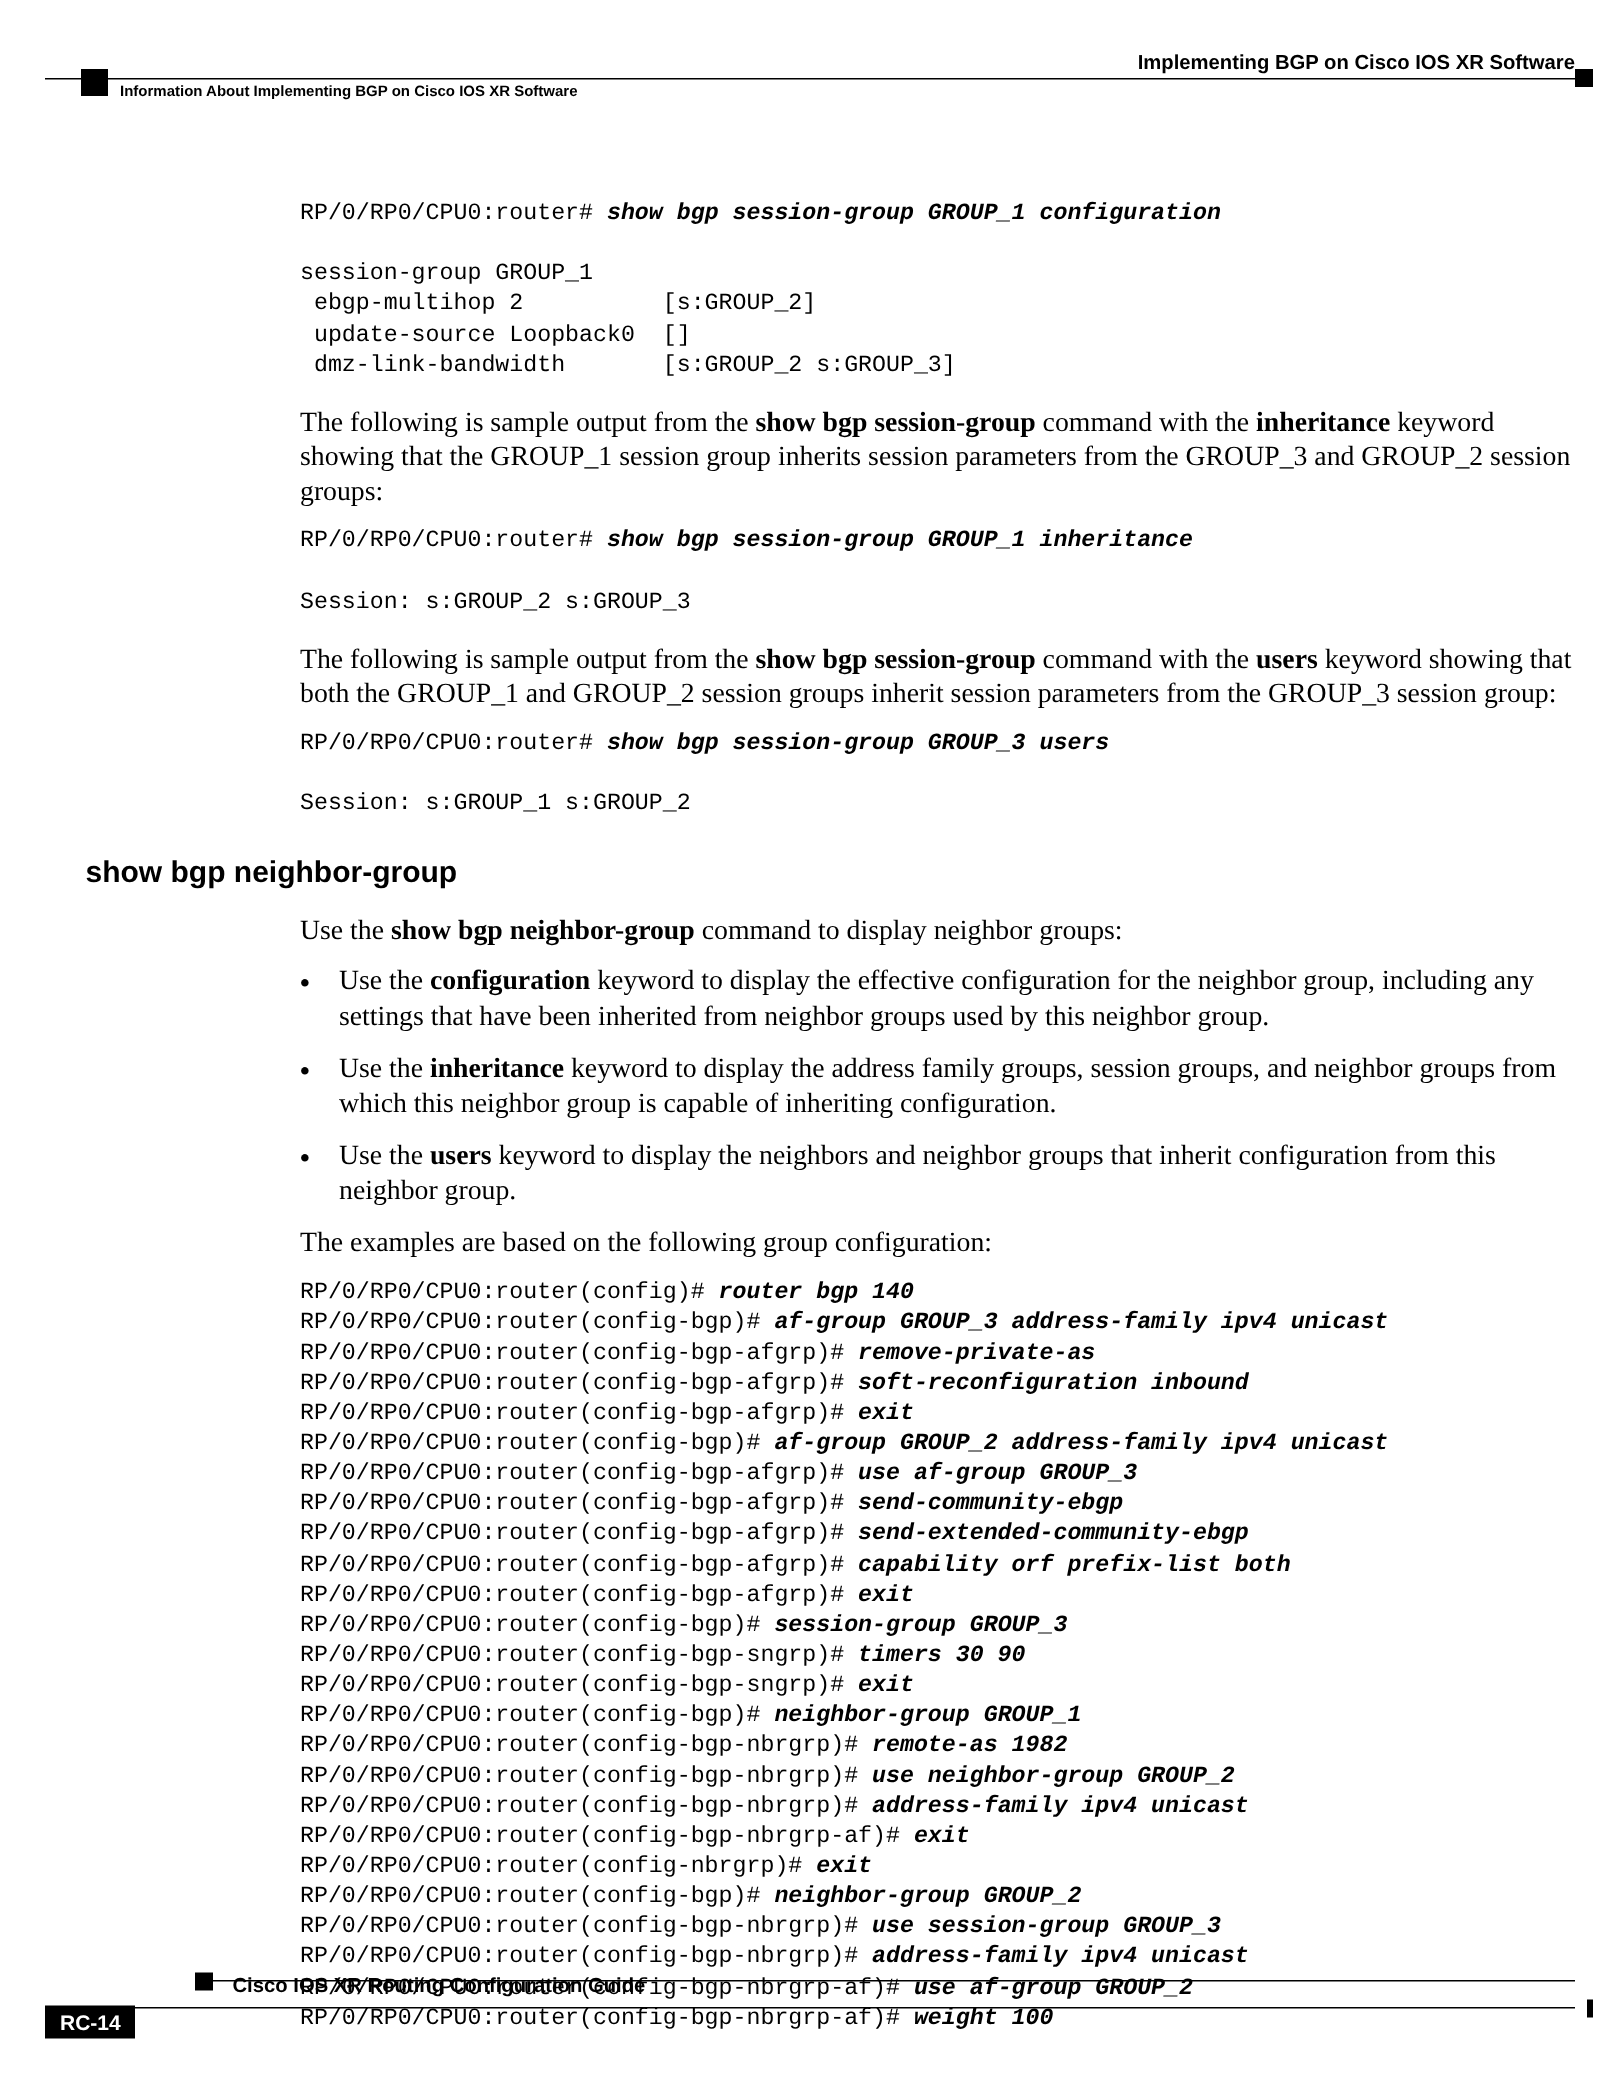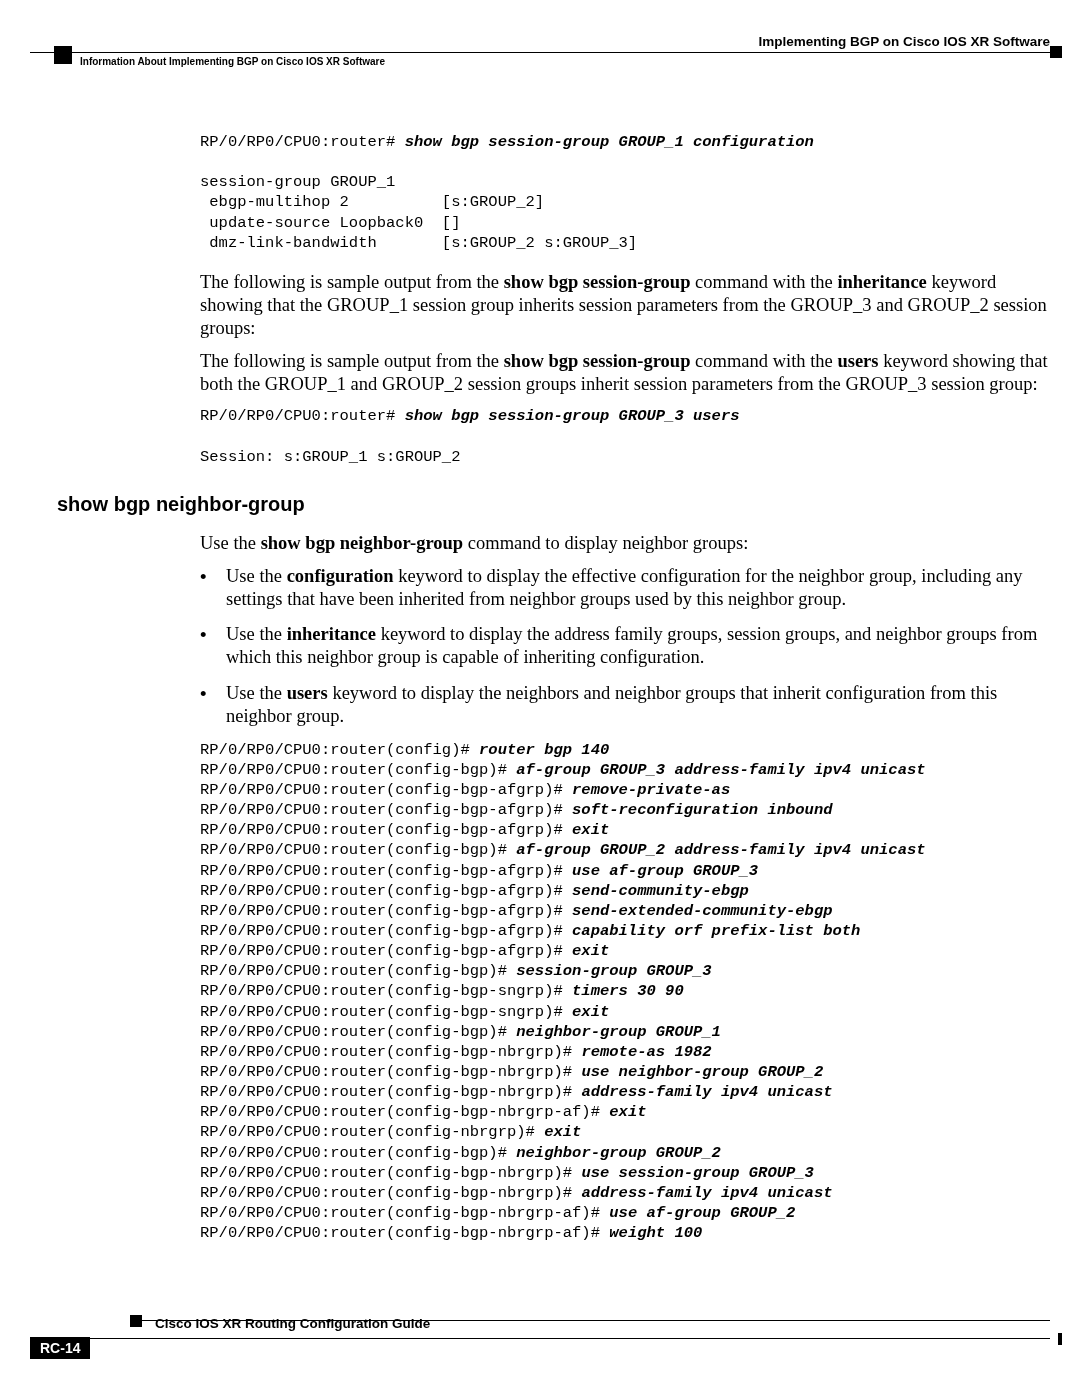--- a/index.html
+++ b/index.html
@@ -48,20 +48,23 @@
 
     <div class="code"><span>RP/0/RP0/CPU0:router# </span><b>show bgp session-group GROUP_1 configuration</b>
 
 <span>session-group GROUP_1
  ebgp-multihop 2          [s:GROUP_2]
  update-source Loopback0  []
  dmz-link-bandwidth       [s:GROUP_2 s:GROUP_3]</span></div>
 
     <p class="prose"><span>The following is sample output from the </span><b class="cmd">show bgp session-group</b><span> command with the </span><b class="cmd">inheritance</b><span> keyword showing that the GROUP_1 session group inherits session parameters from the GROUP_3 and GROUP_2 session groups:</span></p>
 
+    <div class="code"><span>RP/0/RP0/CPU0:router# </span><b>show bgp session-group GROUP_1 inheritance</b>
+
+<span>Session: s:GROUP_2 s:GROUP_3</span></div>
 
     <p class="prose"><span>The following is sample output from the </span><b class="cmd">show bgp session-group</b><span> command with the </span><b class="cmd">users</b><span> keyword showing that both the GROUP_1 and GROUP_2 session groups inherit session parameters from the GROUP_3 session group:</span></p>
 
     <div class="code"><span>RP/0/RP0/CPU0:router# </span><b>show bgp session-group GROUP_3 users</b>
 
 <span>Session: s:GROUP_1 s:GROUP_2</span></div>
   </div>
 
   <div class="section-heading">show bgp neighbor-group</div>
 
@@ -77,20 +80,21 @@
       <li>
           <span class="bullet">•</span>
           <span><span>Use the </span><b class="cmd">inheritance</b><span> keyword to display the address family groups, session groups, and neighbor groups from which this neighbor group is capable of inheriting configuration.</span></span>
         </li>
       <li>
           <span class="bullet">•</span>
           <span><span>Use the </span><b class="cmd">users</b><span> keyword to display the neighbors and neighbor groups that inherit configuration from this neighbor group.</span></span>
         </li>
     </ul>
 
+    <p class="prose">The examples are based on the following group configuration:</p>
 
     <div class="code" id="cfg-block"><span>RP/0/RP0/CPU0:router(config)# </span><b>router bgp 140</b>
 <span>RP/0/RP0/CPU0:router(config-bgp)# </span><b>af-group GROUP_3 address-family ipv4 unicast</b>
 <span>RP/0/RP0/CPU0:router(config-bgp-afgrp)# </span><b>remove-private-as</b>
 <span>RP/0/RP0/CPU0:router(config-bgp-afgrp)# </span><b>soft-reconfiguration inbound</b>
 <span>RP/0/RP0/CPU0:router(config-bgp-afgrp)# </span><b>exit</b>
 <span>RP/0/RP0/CPU0:router(config-bgp)# </span><b>af-group GROUP_2 address-family ipv4 unicast</b>
 <span>RP/0/RP0/CPU0:router(config-bgp-afgrp)# </span><b>use af-group GROUP_3</b>
 <span>RP/0/RP0/CPU0:router(config-bgp-afgrp)# </span><b>send-community-ebgp</b>
 <span>RP/0/RP0/CPU0:router(config-bgp-afgrp)# </span><b>send-extended-community-ebgp</b>

